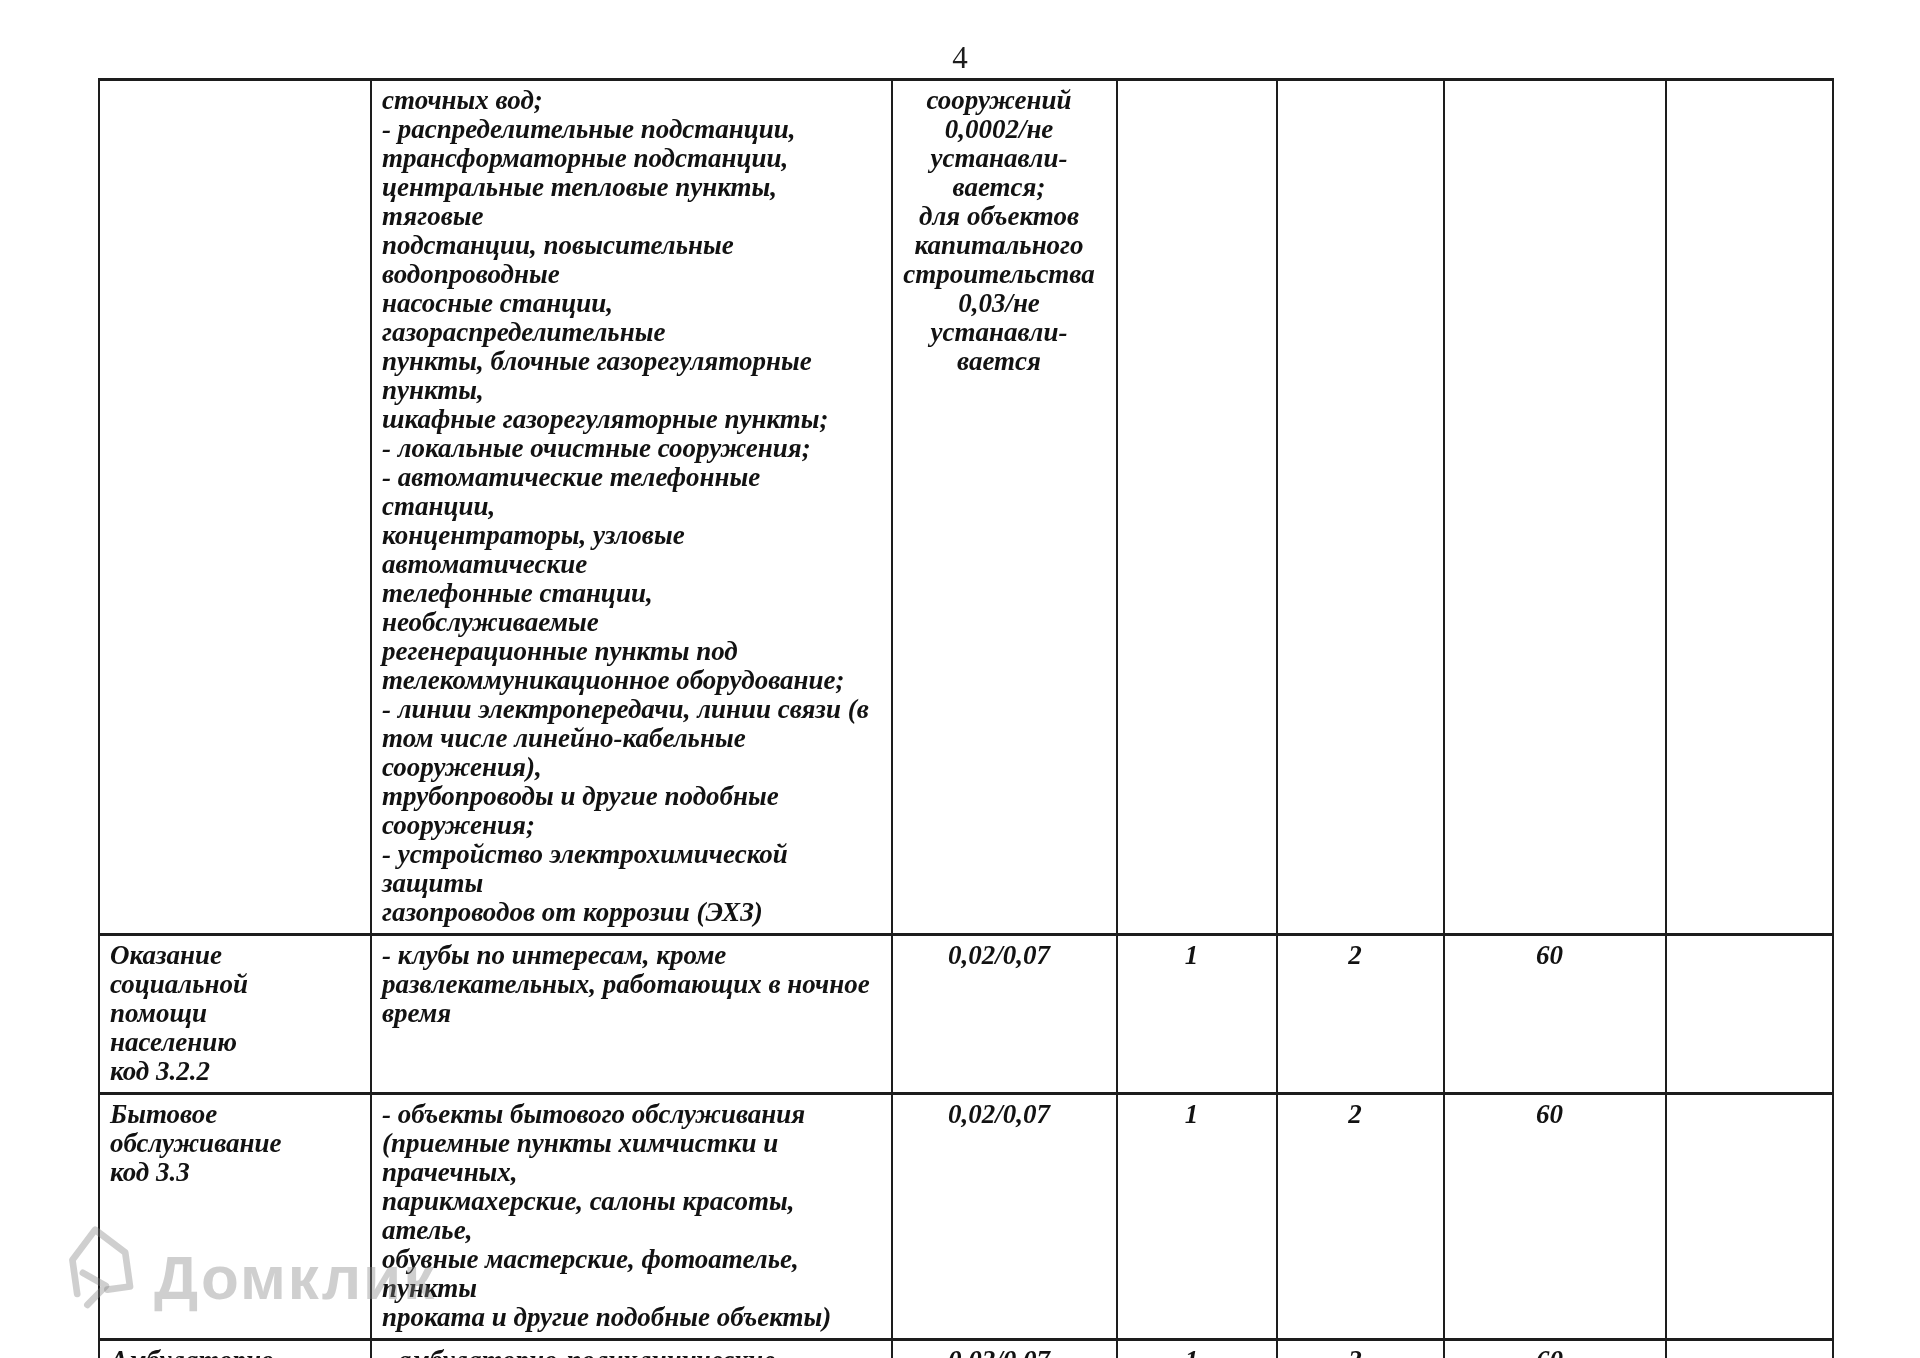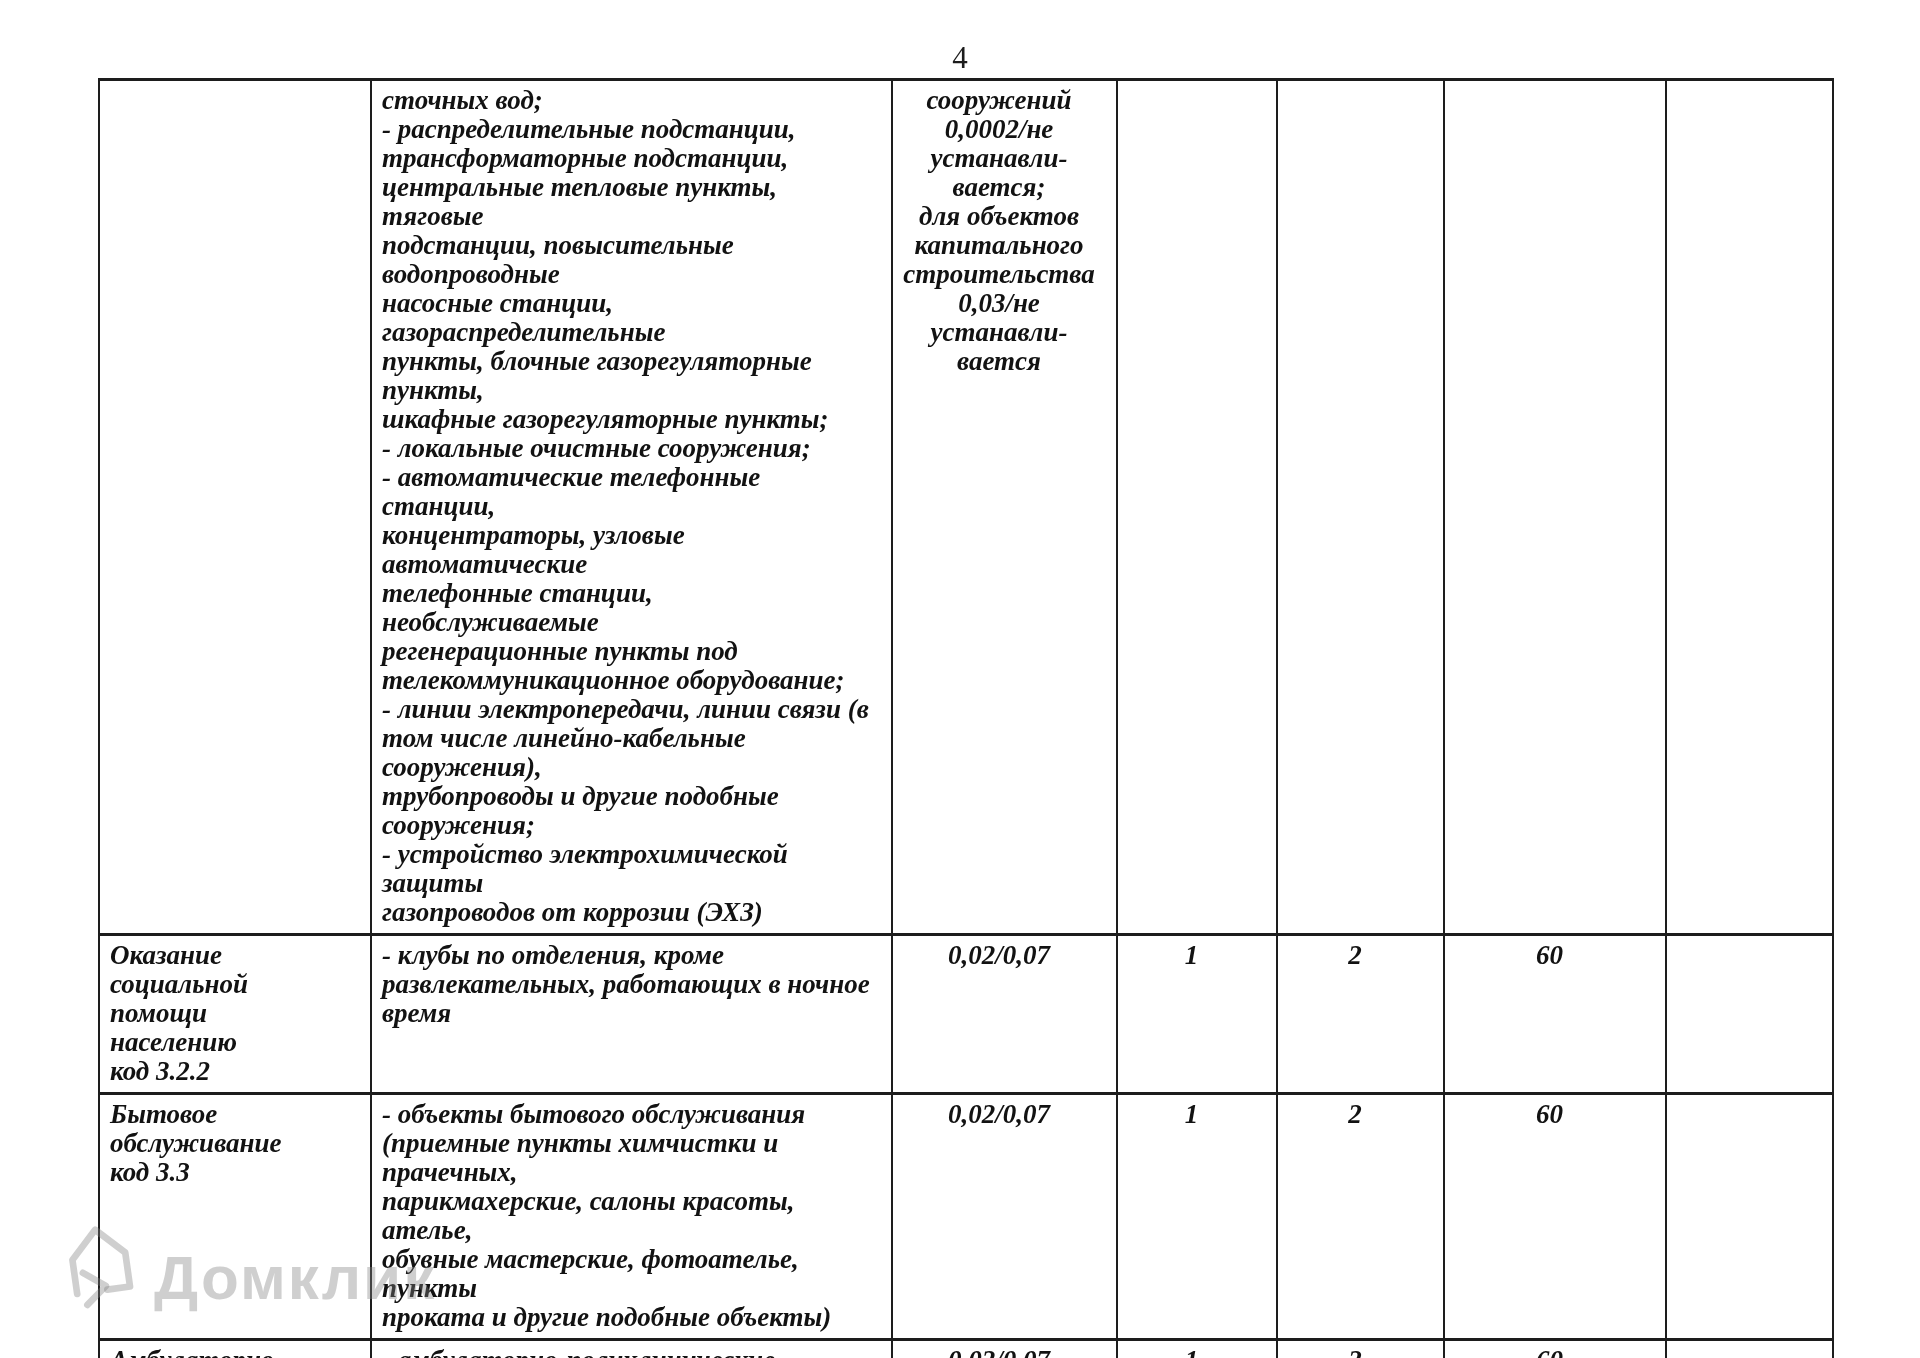--- a/index.html
+++ b/index.html
@@ -111,21 +111,21 @@
         <td class="c-center"></td>
         <td class="c-center"></td>
         <td class="c-center"></td>
         <td class="c-center"></td>
       </tr>
       <tr class="r1">
         <td class="c-left">Оказание
 социальной помощи
 населению
 код 3.2.2</td>
-        <td class="c-left">- клубы по отделения, кроме
+        <td class="c-left">- клубы по интересам, кроме
 развлекательных, работающих в ночное
 время</td>
         <td class="c-center">0,02/0,07</td>
         <td class="c-center">1</td>
         <td class="c-center">2</td>
         <td class="c-center">60</td>
         <td class="c-center"></td>
       </tr>
       <tr class="r3">
         <td class="c-left">Бытовое

